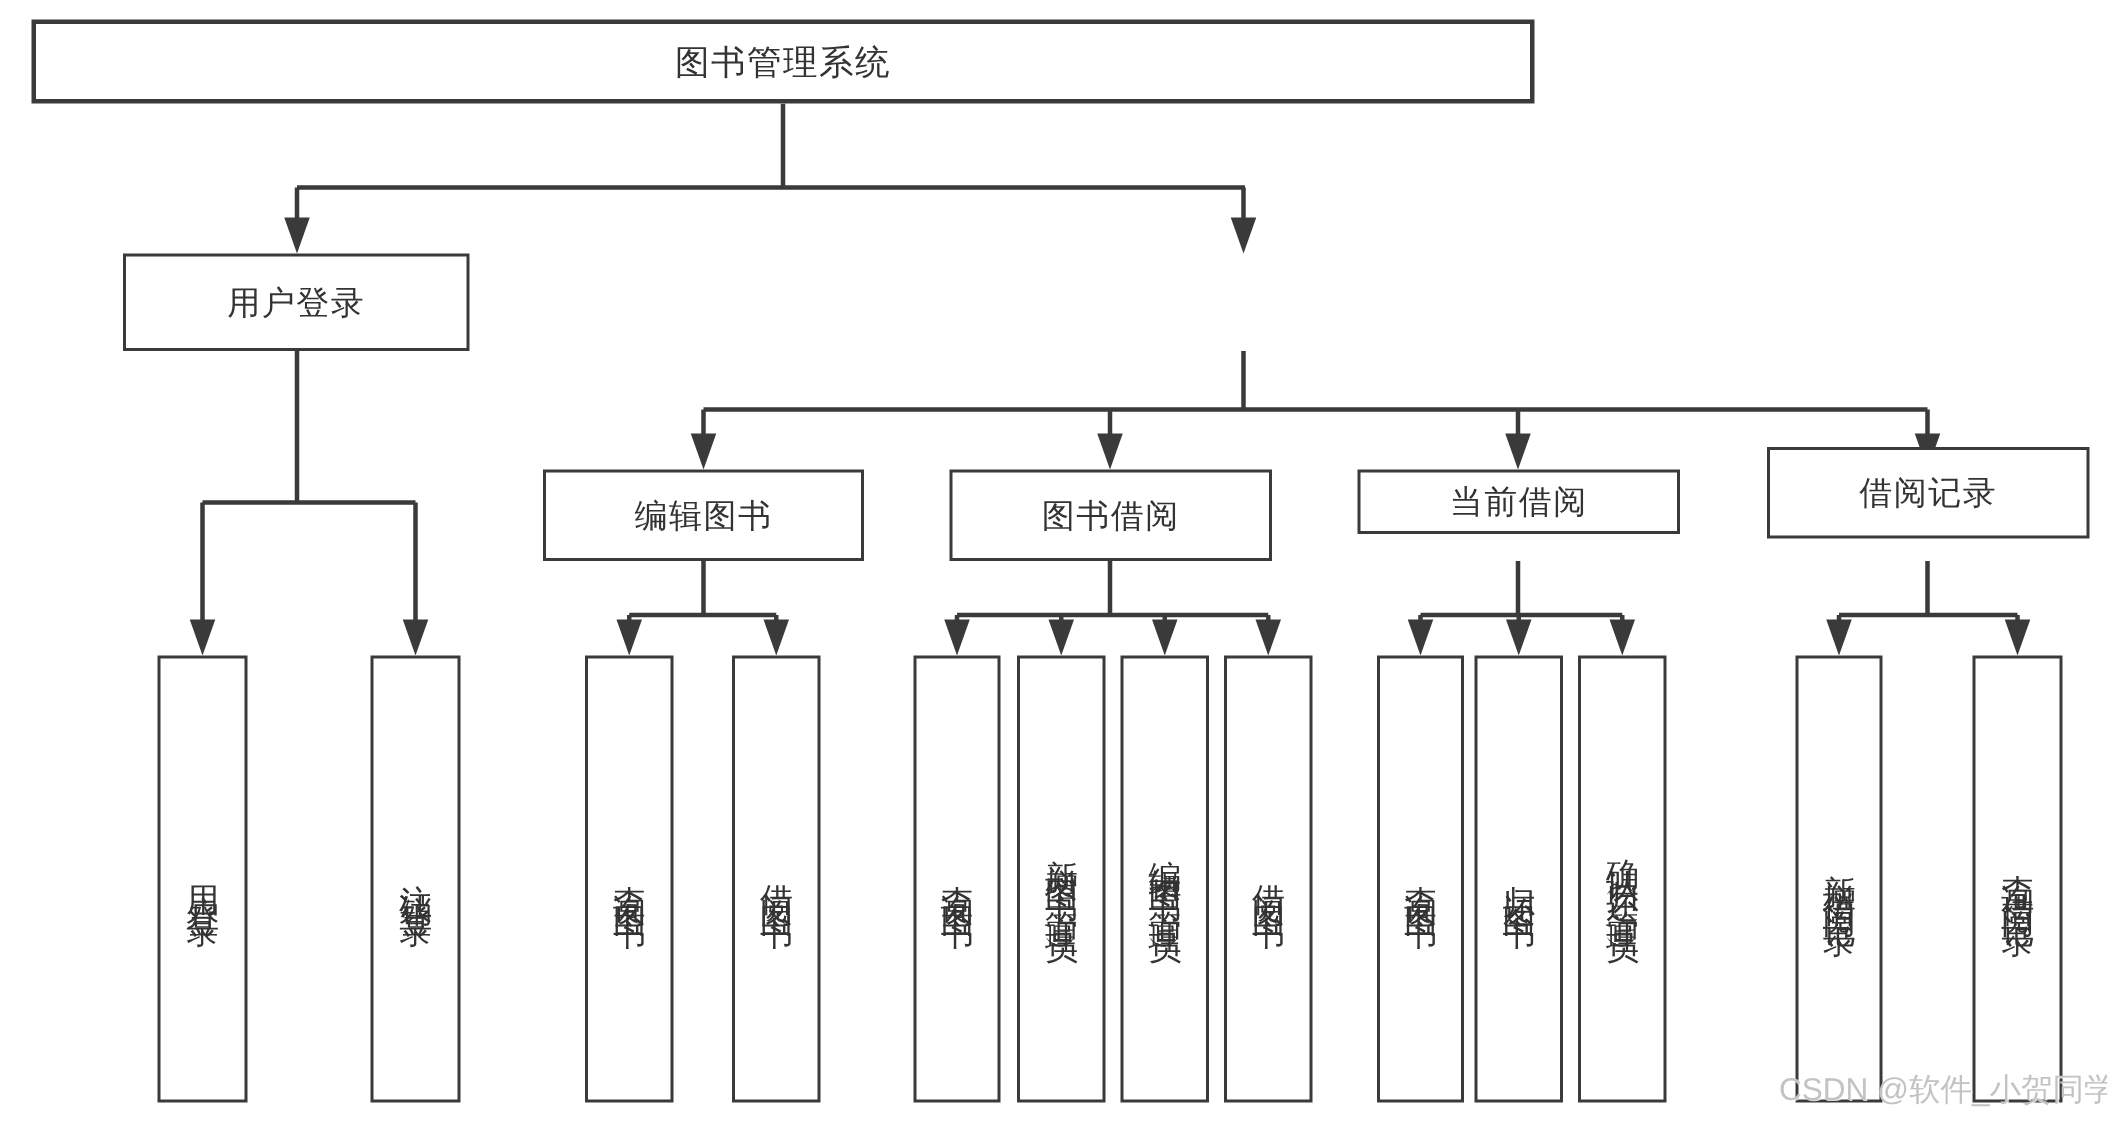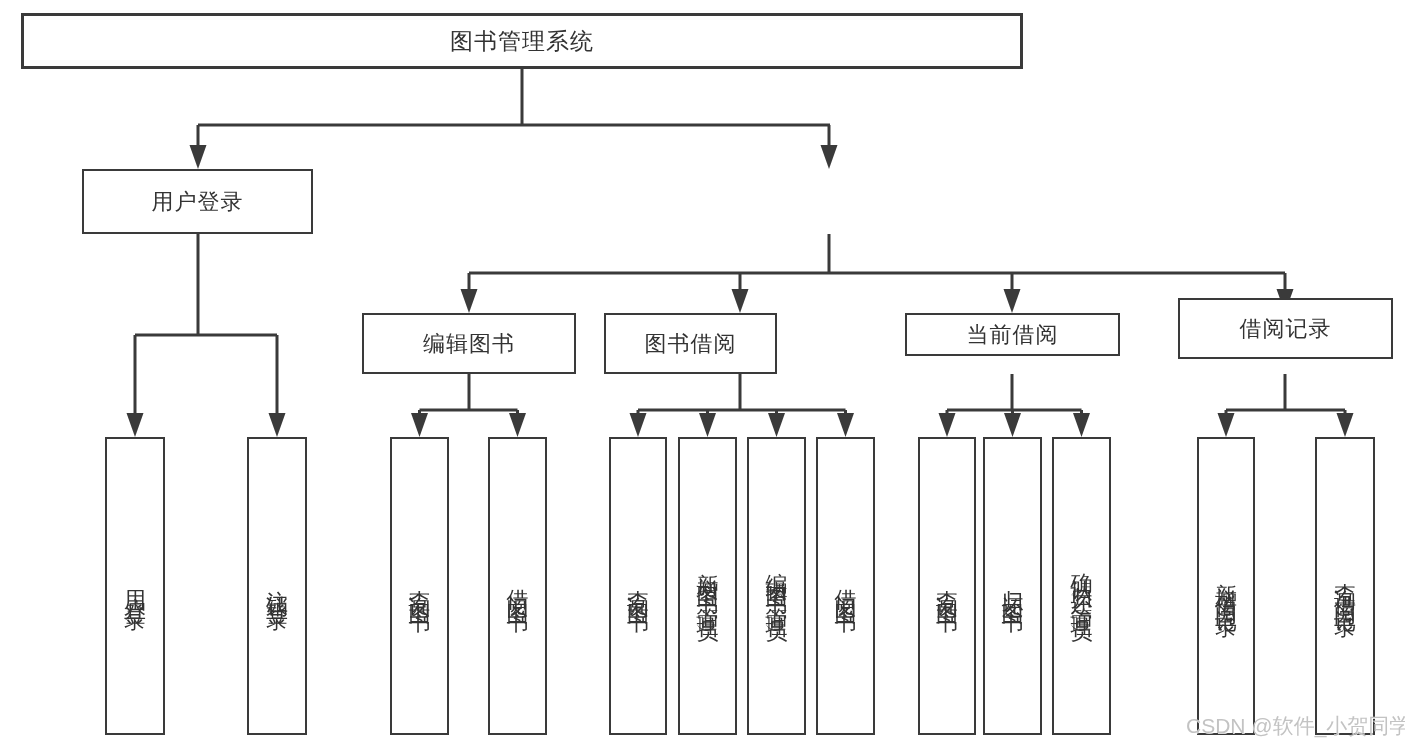--- a/index.html
+++ b/index.html
@@ -108,21 +108,21 @@
     <span>图书管理系统</span>
   </div>
 
   <div class="node h-node" style="left:82px; top:169px; width:231px; height:65px">
     <span>用户登录</span>
   </div>
 
   <div class="node h-node" style="left:362px; top:313px; width:214px; height:61px">
     <span>编辑图书</span>
   </div>
-  <div class="node h-node" style="left:604px; top:313px; width:173px; height:61px">
+  <div class="node h-node" style="left:633px; top:313px; width:215px; height:61px">
     <span>图书借阅</span>
   </div>
   <div class="node h-node" style="left:905px; top:313px; width:215px; height:43px">
     <span>当前借阅</span>
   </div>
   <div class="node h-node" style="left:1178px; top:298px; width:215px; height:61px">
     <span>借阅记录</span>
   </div>
 
   <div class="node v-node" style="left:105px; top:437px; width:60px; height:298px">

